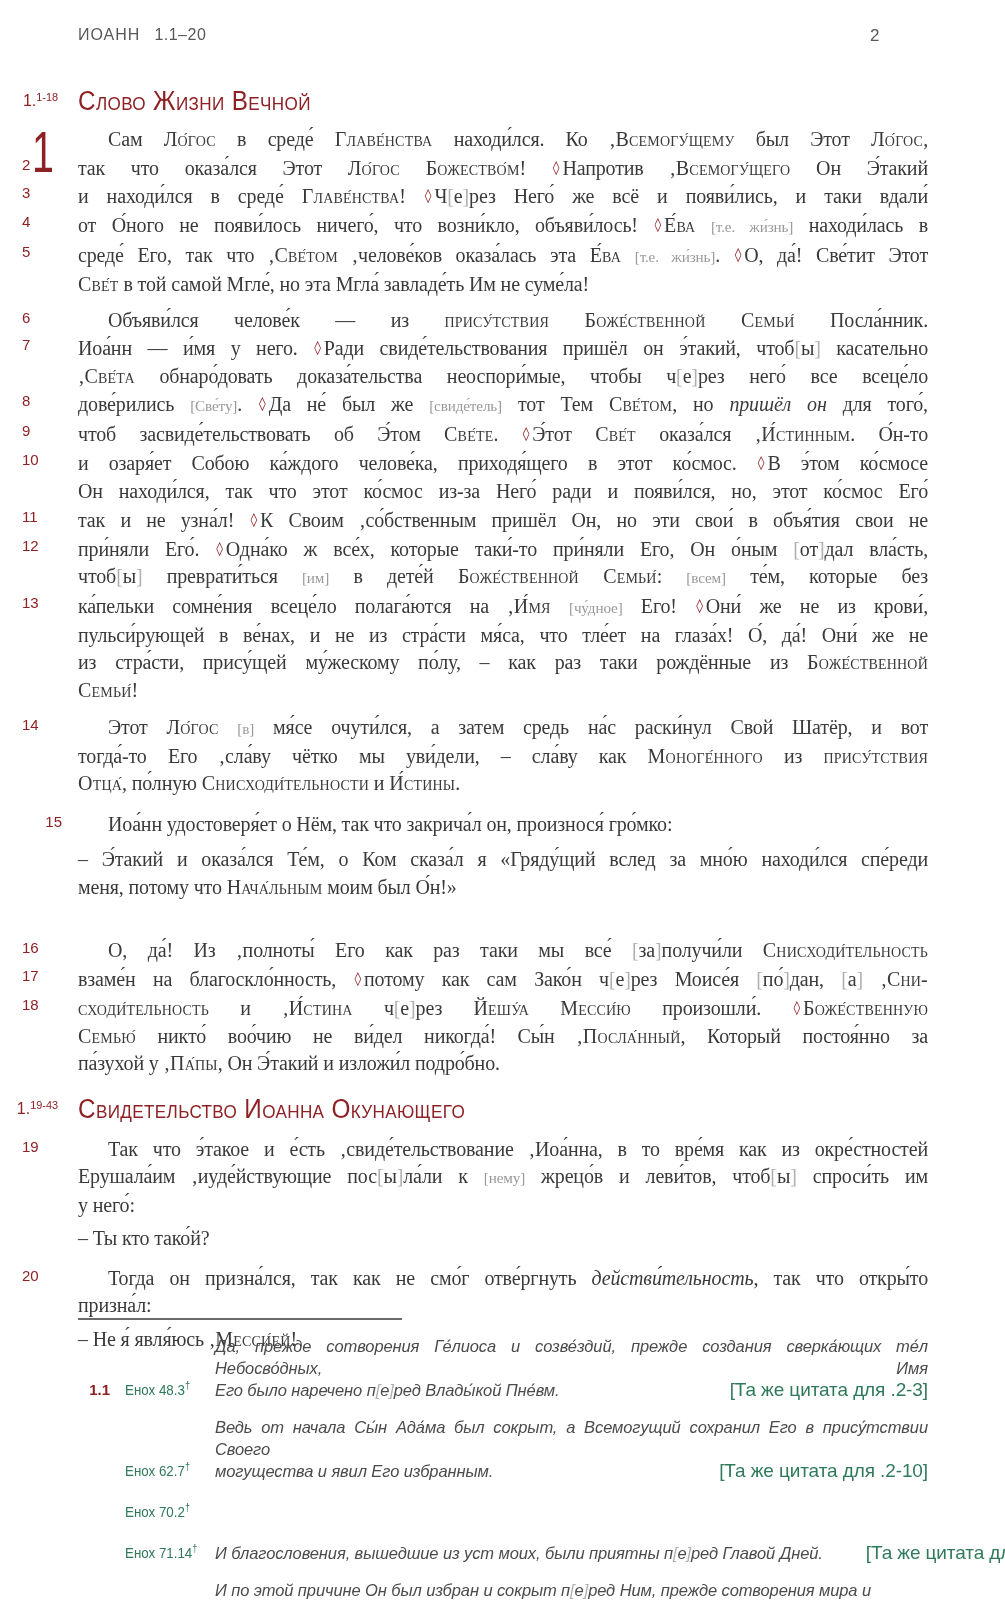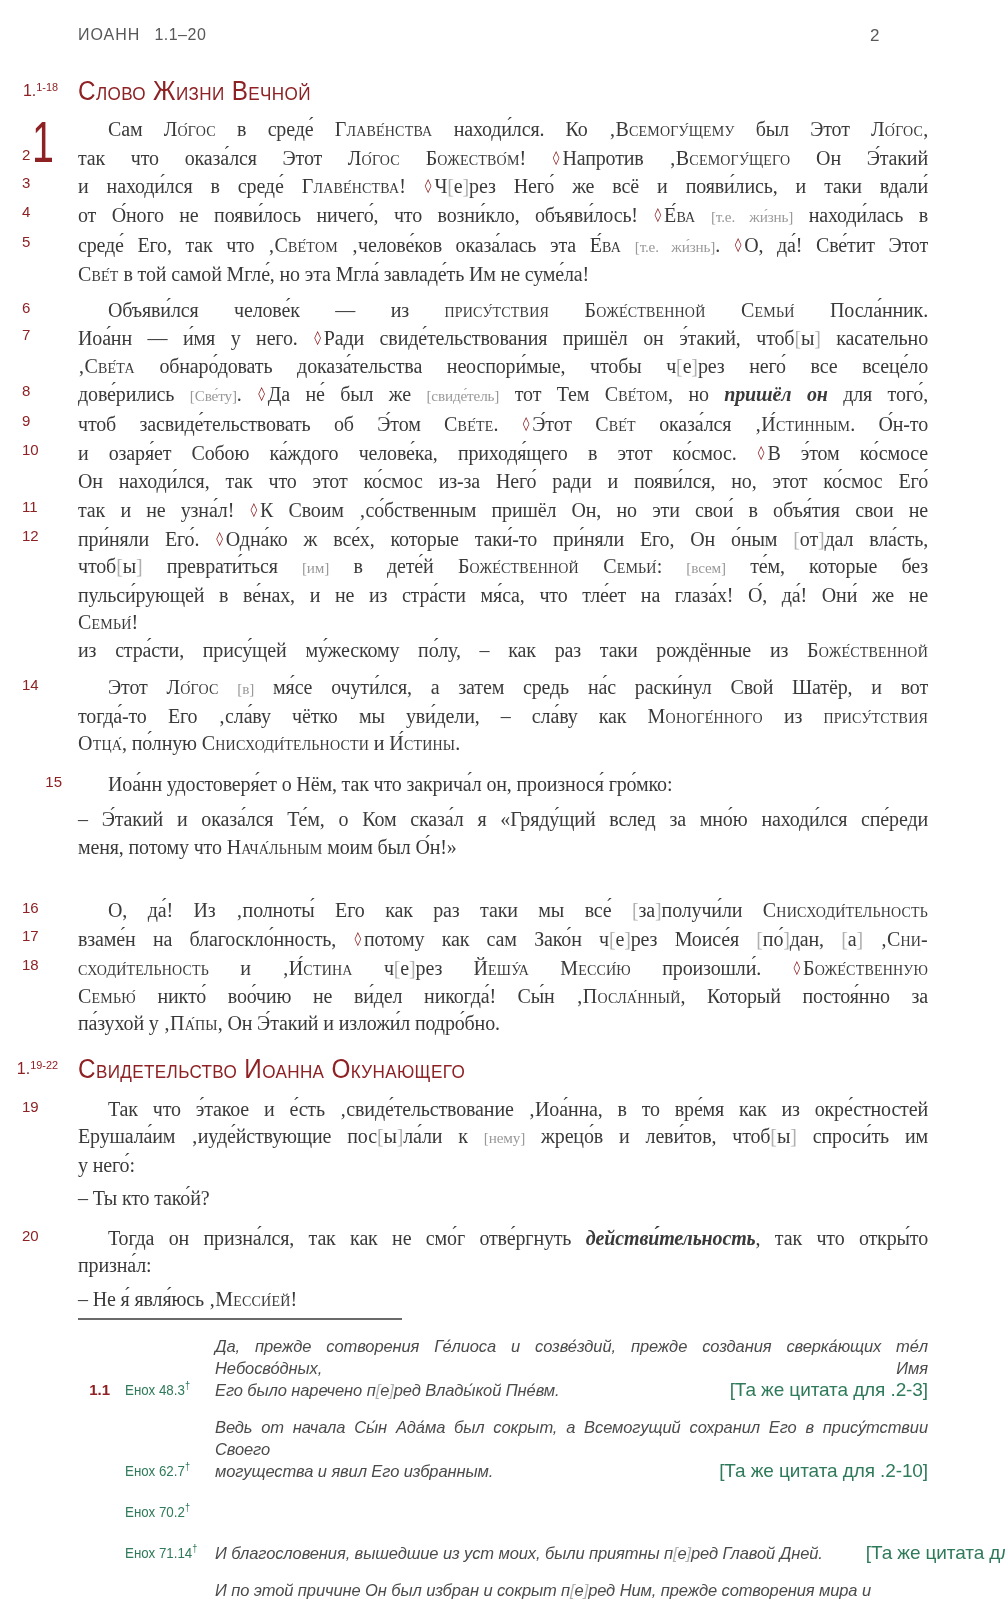--- a/index.html
+++ b/index.html
@@ -7,41 +7,41 @@
     --gloss:#999; --bk:#b0b0b0; --fntx:#4b4b4b;
   }
   html,body{margin:0;padding:0;}
   body{background:#f4f4f4;}
   .page{position:relative;width:1005px;height:1600px;background:#ffffff;margin:0 auto;
         overflow:hidden;font-family:"Liberation Serif",serif;color:var(--body);padding-left:18px;}
   .runhead{position:absolute;top:26px;left:78px;font:16px "Liberation Sans",sans-serif;
            color:var(--gray);letter-spacing:1px;}
   .runhead .rh-range{margin-left:14px;letter-spacing:.5px;}
   .pagenum{position:absolute;top:26px;left:870px;font:17px "Liberation Sans",sans-serif;color:var(--gray);}
-  .col{position:absolute;left:78px;top:76px;width:850px;font-size:20px;line-height:27.5px;letter-spacing:-0.15px;}
+  .col{position:absolute;left:78px;top:86px;width:850px;font-size:20px;line-height:27.5px;letter-spacing:-0.15px;}
   .sect{position:relative;margin:0 0 8px;line-height:30px;}
   .sect.m2{margin-top:16px;margin-bottom:10px;}
   .sect .ttl{display:inline-block;transform:scaleX(.9);transform-origin:left;
      font-family:"Liberation Sans",sans-serif;font-size:27px;font-variant:small-caps;
      color:var(--red);letter-spacing:.4px;white-space:nowrap;}
   .sect .ref{position:absolute;left:-78px;top:5px;width:58px;text-align:right;
      font:16px "Liberation Sans",sans-serif;color:var(--red);letter-spacing:0;}
   .sect .ref sup{font-size:.68em;vertical-align:.45em;}
   .para{position:relative;}
   .g0{margin-top:0}.gs{margin-top:8px}.gs2{margin-top:6px}.gm{margin-top:10px}
   .gm2{margin-top:13px}.gm3{margin-top:12px}.glg{margin-top:36px}
   .line{position:relative;}
   .line.j{text-align:justify;text-align-last:justify;}
   .line.ind{text-indent:30px;}
   .v{position:absolute;left:-56px;top:2px;width:40px;text-align:right;
      font:15px "Liberation Sans",sans-serif;color:var(--red);letter-spacing:0;text-indent:0;}
   .ch{position:absolute;left:-46px;top:-3px;font:400 58px/1 "Liberation Sans",sans-serif;
      color:var(--red);transform:scaleX(.68);transform-origin:left top;}
   .sc{font-variant:small-caps;letter-spacing:.2px;}
-  .it{font-style:italic;font-weight:bold;}
+  .it{font-style:italic;}
   .gl{color:var(--gloss);font-size:.76em;}
   .bk{color:var(--bk);}
   .dia{color:var(--red);font-size:.68em;vertical-align:.25em;margin:0 3px 0 1px;
        font-family:"DejaVu Sans",sans-serif;}
   .fnblock{position:absolute;left:78px;top:1318px;width:850px;font-family:"Liberation Sans",sans-serif;}
   .fnrule{width:324px;border-top:2px solid #6a6a6a;margin:0 0 13px 0;}
   .fn{display:flex;margin-bottom:5px;align-items:flex-end;margin-top:15px;}
   .fr{flex:none;width:32px;text-align:right;font-size:15px;font-weight:bold;
       color:var(--red);line-height:22px;}
   .fs{flex:none;width:86px;margin-left:15px;color:var(--green);font-size:14.5px;line-height:22px;
@@ -80,44 +80,45 @@
         <div class="line j ind"><span class="v">6</span>Объяви́лся челове́к — из <span class="sc">прису́тствия</span> <span class="sc">Боже́ственной</span> <span class="sc">Семьи́</span> Посла́нник.</div>
         <div class="line j"><span class="v">7</span>Иоа́нн — и́мя у него. <span class="dia">◊</span>Ради свиде́тельствования пришёл он э́такий, чтоб<span class="bk">[</span>ы<span class="bk">]</span> касательно</div>
         <div class="line j">‚<span class="sc">Све́та</span> обнаро́довать доказа́тельства неоспори́мые, чтобы ч<span class="bk">[</span>е<span class="bk">]</span>рез него́ все всеце́ло</div>
         <div class="line j"><span class="v">8</span>дове́рились <span class="gl">[Све́ту]</span>. <span class="dia">◊</span>Да не́ был же <span class="gl">[свиде́тель]</span> тот Тем <span class="sc">Све́том</span>, но <span class="it">пришёл он</span> для того́,</div>
         <div class="line j"><span class="v">9</span>чтоб засвиде́тельствовать об Э́том <span class="sc">Све́те</span>. <span class="dia">◊</span>Э́тот <span class="sc">Све́т</span> оказа́лся ‚<span class="sc">И́стинным</span>. О́н-то</div>
         <div class="line j"><span class="v">10</span>и озаря́ет Собою ка́ждого челове́ка, приходя́щего в этот ко́смос. <span class="dia">◊</span>В э́том ко́смосе</div>
         <div class="line j">Он находи́лся, так что этот ко́смос из-за Него́ ради и появи́лся, но, этот ко́смос Его́</div>
         <div class="line j"><span class="v">11</span>так и не узна́л! <span class="dia">◊</span>К Своим ‚со́бственным пришёл Он, но эти свои́ в объя́тия свои не</div>
         <div class="line j"><span class="v">12</span>при́няли Его́. <span class="dia">◊</span>Одна́ко ж все́х, которые таки́-то при́няли Его, Он о́ным <span class="bk">[</span>от<span class="bk">]</span>дал вла́сть,</div>
         <div class="line j">чтоб<span class="bk">[</span>ы<span class="bk">]</span> преврати́ться <span class="gl">[им]</span> в дете́й <span class="sc">Боже́ственной</span> <span class="sc">Семьи́</span>: <span class="gl">[всем]</span> те́м, которые без</div>
+        <div class="line j"><span class="v">13</span>ка́пельки сомне́ния всеце́ло полага́ются на ‚<span class="sc">И́мя</span> <span class="gl">[чу́дное]</span> Его! <span class="dia">◊</span>Они́ же не из крови́,</div>
         <div class="line j">пульси́рующей в ве́нах, и не из стра́сти мя́са, что тле́ет на глаза́х! О́, да́! Они́ же не</div>
+        <div class="line j">из стра́сти, прису́щей му́жескому по́лу, – как раз таки рождённые из <span class="sc">Боже́ственной</span></div>
         <div class="line"><span class="sc">Семьи́</span>!</div>
-        <div class="line j">из стра́сти, прису́щей му́жескому по́лу, – как раз таки рождённые из <span class="sc">Боже́ственной</span></div>
       </div>
       <div class="para gm">
         <div class="line j ind"><span class="v">14</span>Этот <span class="sc">Ло́гос</span> <span class="gl">[в]</span> мя́се очути́лся, а затем средь на́с раски́нул Свой Шатёр, и вот</div>
         <div class="line j">тогда́-то Его ‚сла́ву чётко мы уви́дели, – сла́ву как <span class="sc">Моноге́нного</span> из <span class="sc">прису́тствия</span></div>
         <div class="line"><span class="sc">Отца́</span>, по́лную <span class="sc">Снисходи́тельности</span> и <span class="sc">И́стины</span>.</div>
       </div>
       <div class="para gm2">
         <div class="line ind"><span class="v">15</span>Иоа́нн удостоверя́ет о Нём, так что закрича́л он, произнося́ гро́мко:</div>
       </div>
       <div class="para gs">
         <div class="line j">– Э́такий и оказа́лся Те́м, о Ком сказа́л я «Гряду́щий вслед за мно́ю находи́лся спе́реди</div>
         <div class="line">меня, потому что <span class="sc">Нача́льным</span> моим был О́н!»</div>
       </div>
       <div class="para glg">
         <div class="line j ind"><span class="v">16</span>О, да́! Из ‚полноты́ Его как раз таки мы все́ <span class="bk">[</span>за<span class="bk">]</span>получи́ли <span class="sc">Снисходи́тельность</span></div>
         <div class="line j"><span class="v">17</span>взаме́н на благоскло́нность, <span class="dia">◊</span>потому как сам Зако́н ч<span class="bk">[</span>е<span class="bk">]</span>рез Моисе́я <span class="bk">[</span>по́<span class="bk">]</span>дан, <span class="bk">[</span>а<span class="bk">]</span> ‚<span class="sc">Сни-</span></div>
         <div class="line j"><span class="v">18</span><span class="sc">сходи́тельность</span> и ‚<span class="sc">И́стина</span> ч<span class="bk">[</span>е<span class="bk">]</span>рез <span class="sc">Йешу́а</span> <span class="sc">Месси́ю</span> произошли́. <span class="dia">◊</span><span class="sc">Боже́ственную</span></div>
         <div class="line j"><span class="sc">Семью́</span> никто́ воо́чию не ви́дел никогда́! Сы́н ‚<span class="sc">Посла́нный</span>, Который постоя́нно за</div>
         <div class="line">па́зухой у ‚<span class="sc">Па́пы</span>, Он Э́такий и изложи́л подро́бно.</div>
       </div>
-      <div class="sect m2"><span class="ref">1.<sup>19-22</sup></span><span class="ttl">Свидетельство Иоанна Окунающего</span></div>
+      <div class="sect m2"><span class="ref">1.<sup>19-43</sup></span><span class="ttl">Свидетельство Иоанна Окунающего</span></div>
       <div class="para g0">
         <div class="line j ind"><span class="v">19</span>Так что э́такое и е́сть ‚свиде́тельствование ‚Иоа́нна, в то вре́мя как из окре́стностей</div>
         <div class="line j">Ерушала́им ‚иуде́йствующие пос<span class="bk">[</span>ы<span class="bk">]</span>ла́ли к <span class="gl">[нему]</span> жрецо́в и леви́тов, чтоб<span class="bk">[</span>ы<span class="bk">]</span> спроси́ть им</div>
         <div class="line">у него́:</div>
       </div>
       <div class="para gs2">
         <div class="line">– Ты кто тако́й?</div>
       </div>
       <div class="para gm3">
         <div class="line j ind"><span class="v">20</span>Тогда он призна́лся, так как не смо́г отве́ргнуть <span class="it">действи́тельность</span>, так что откры́то</div>

